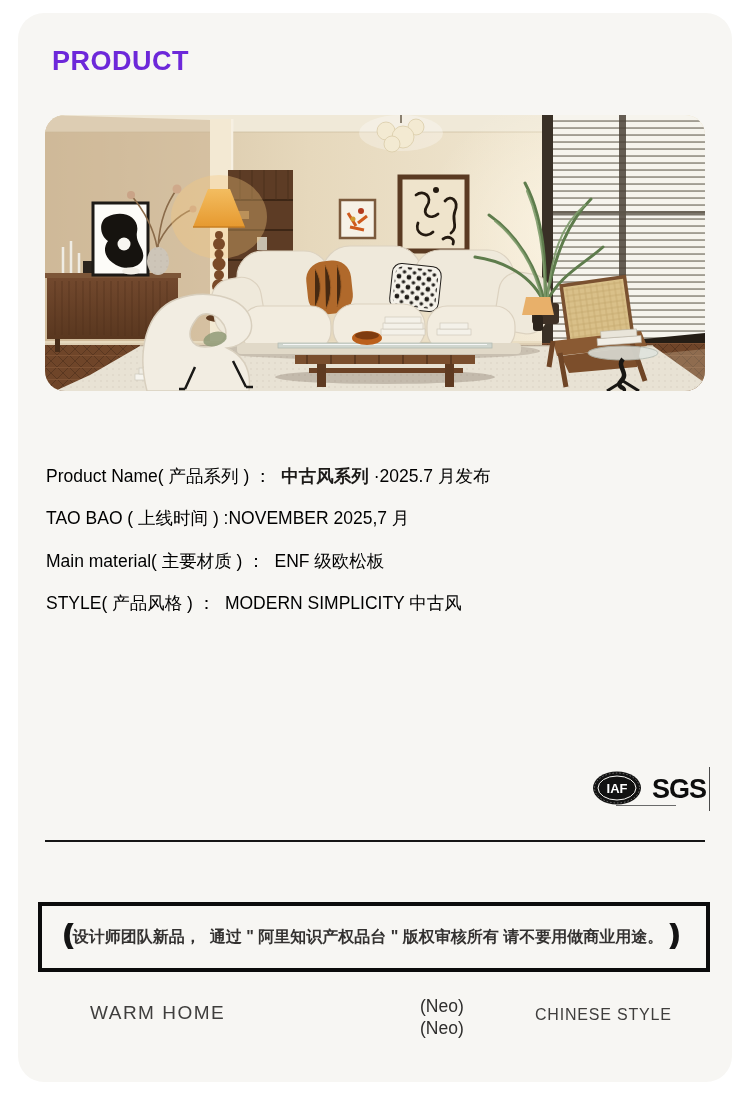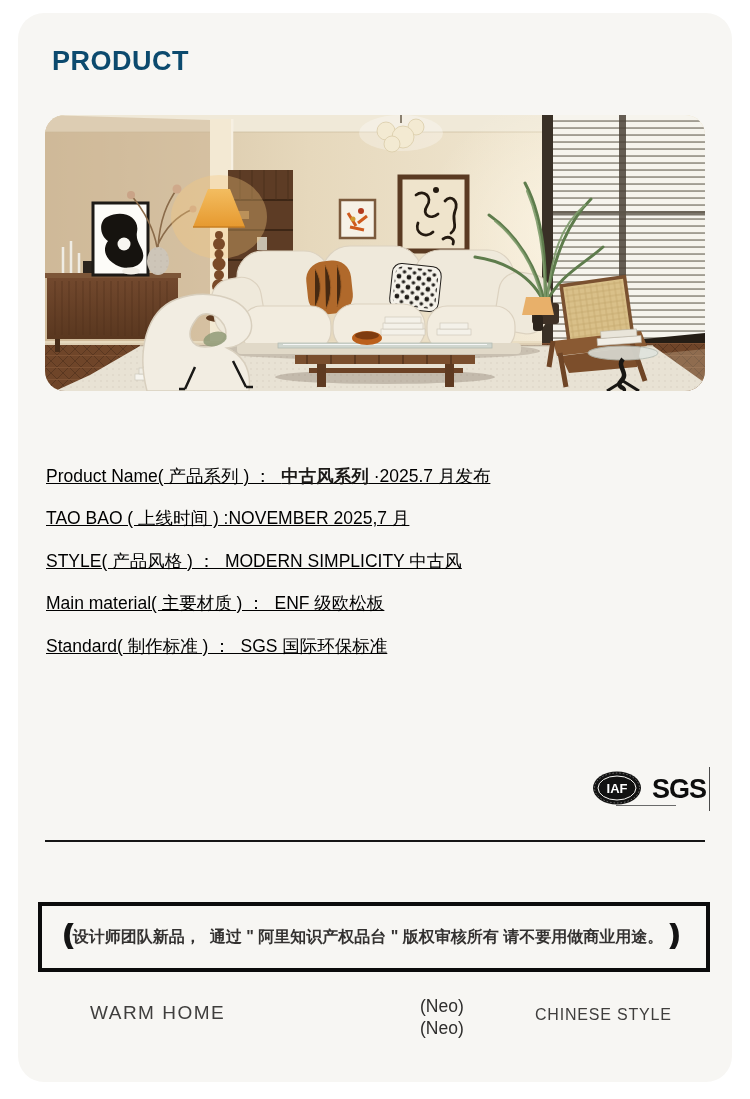--- a/index.html
+++ b/index.html
@@ -6,28 +6,28 @@
   body{
     width:750px;height:1099px;position:relative;background:#ffffff;
     font-family:"Liberation Sans", sans-serif;overflow:hidden;
   }
   .card{
     position:absolute;left:18px;top:13px;width:714px;height:1069px;
     background:#f7f6f3;border-radius:26px;
   }
   .page-title{
     position:absolute;left:34px;top:33px;
-    font-size:27px;font-weight:800;letter-spacing:.5px;color:#0c4a6e;
+    font-size:27px;font-weight:800;letter-spacing:.5px;color:#6d28d9;
   }
   .photo{
     position:absolute;left:27px;top:102px;width:660px;height:276px;
     border-radius:20px;overflow:hidden;background:#e7d9bd;
   }
   .photo svg{display:block;width:100%;height:100%;}
-  .specs{position:absolute;left:28px;top:449px;width:650px;text-decoration:underline;}
+  .specs{position:absolute;left:28px;top:449px;width:650px;}
   .spec-row{
     font-size:17.5px;line-height:28px;margin-bottom:14.4px;color:#28."”;
     color:#272523;white-space:pre;
   }
   .spec-row b{font-weight:700;color:#1c1a18;}
   .tagline{
     position:absolute;left:28px;top:765px;
     font-size:13.5px;font-weight:700;line-height:17.5px;color:#1b1a19;
   }
   .iaf-badge{position:absolute;left:574px;top:757px;width:50px;height:36px;}
@@ -329,23 +329,22 @@
         <ellipse cx="578" cy="238" rx="35" ry="7" fill="#dfe4de" opacity="0.85" stroke="#b2b9b1" stroke-width="1"></ellipse>
         <path d="M578,244 C571,252 585,258 576,266 C570,272 582,273 578,276" stroke="#181613" stroke-width="4.5" fill="none"></path>
         <path d="M578,266 L562,276 M578,266 L594,276" stroke="#181613" stroke-width="3" fill="none"></path>
       </g>
     </svg>
   </div>
 
   <div class="specs" id="spec-list">
       <div class="spec-row"><span>Product Name( 产品系列 ) ：  </span><b>中古风系列</b><span> ·2025.7 月发布</span></div>
       <div class="spec-row"><span>TAO BAO ( 上线时间 ) :NOVEMBER 2025,7 月</span><b></b><span></span></div>
+      <div class="spec-row"><span>Main material( 主要材质 ) ：  ENF 级欧松板</span><b></b><span></span></div>
       <div class="spec-row"><span>STYLE( 产品风格 ) ：  MODERN SIMPLICITY 中古风</span><b></b><span></span></div>
-      <div class="spec-row"><span>Main material( 主要材质 ) ：  ENF 级欧松板</span><b></b><span></span></div>
-      <div class="spec-row"><span>Standard( 制作标准 ) ：  SGS 国际环保标准</span><b></b><span></span></div>
     </div>
 
   <div class="tagline">
   </div>
 
   <svg class="iaf-badge" viewBox="0 0 50 36">
     <ellipse cx="25" cy="18" rx="24" ry="16.5" fill="#121212"></ellipse>
     <ellipse cx="25" cy="18" rx="19" ry="12" fill="none" stroke="#f7f6f3" stroke-width="1"></ellipse>
     <ellipse cx="25" cy="18" rx="22.5" ry="15" fill="none" stroke="#f7f6f3" stroke-width="0.5" stroke-dasharray="1.5 2" opacity="0.8"></ellipse>
     <text x="25" y="23" text-anchor="middle" font-family="Liberation Sans, sans-serif" font-size="13" font-weight="800" fill="#ffffff">IAF</text>

